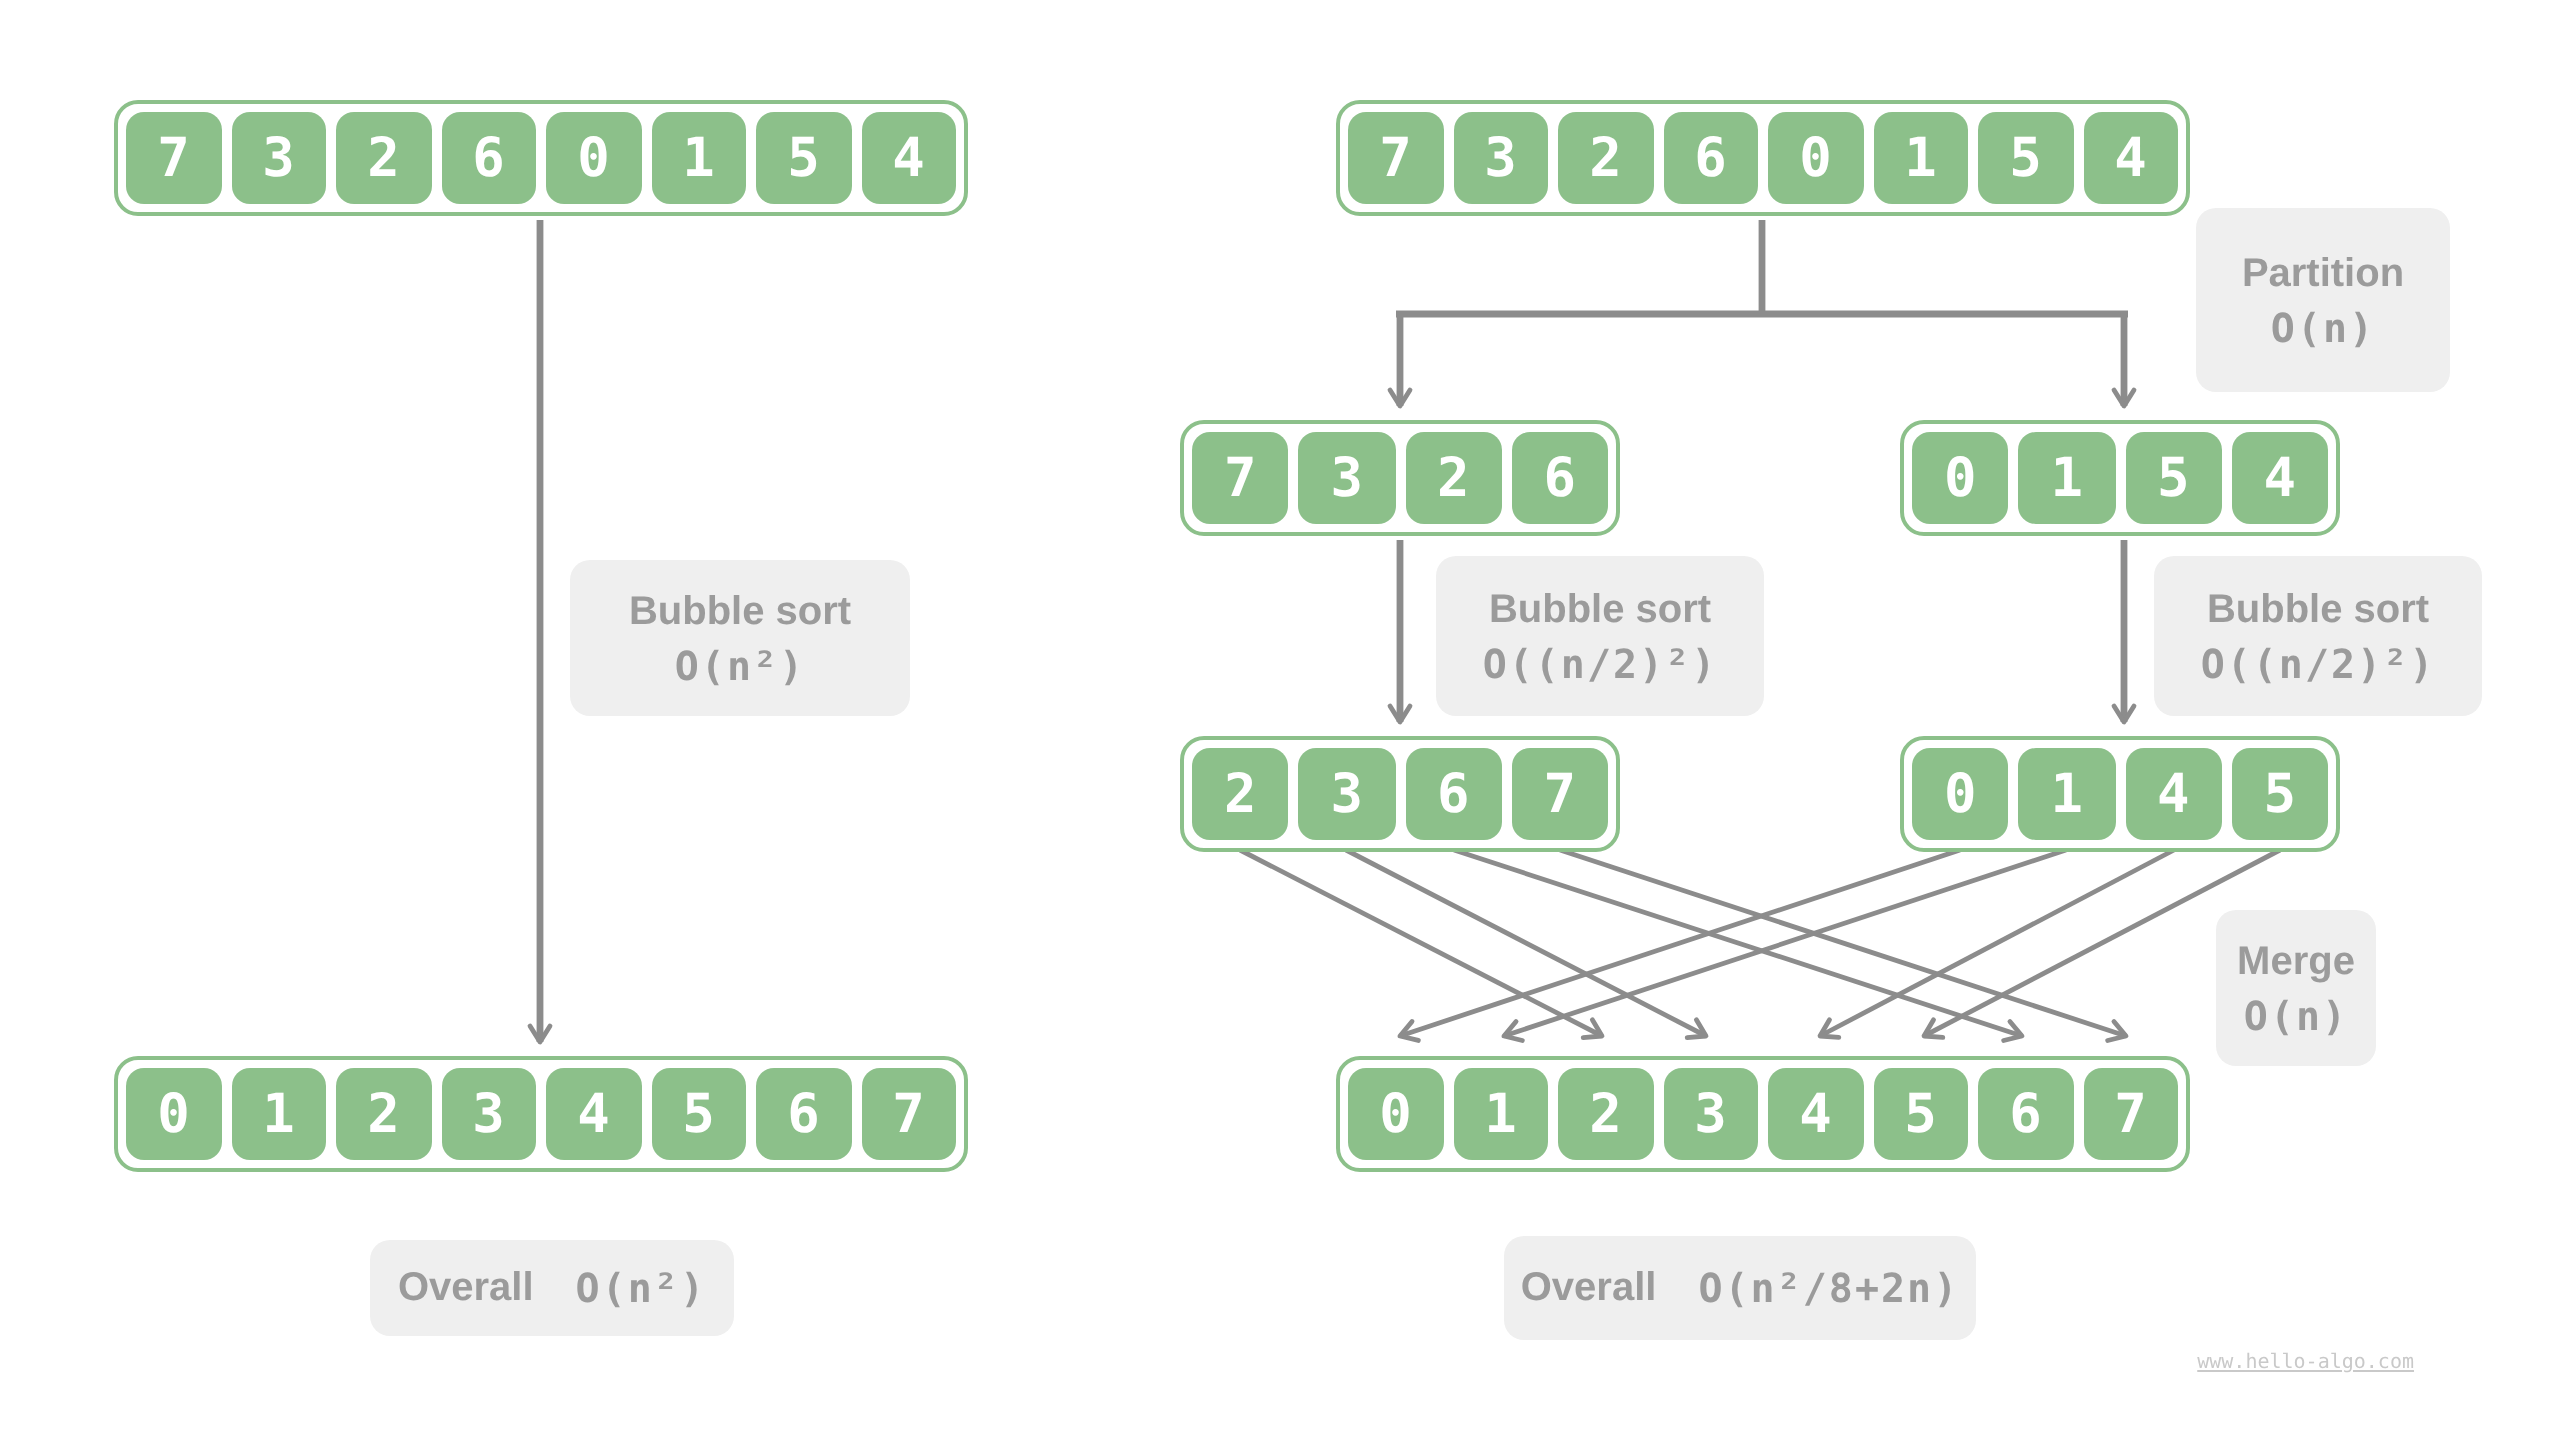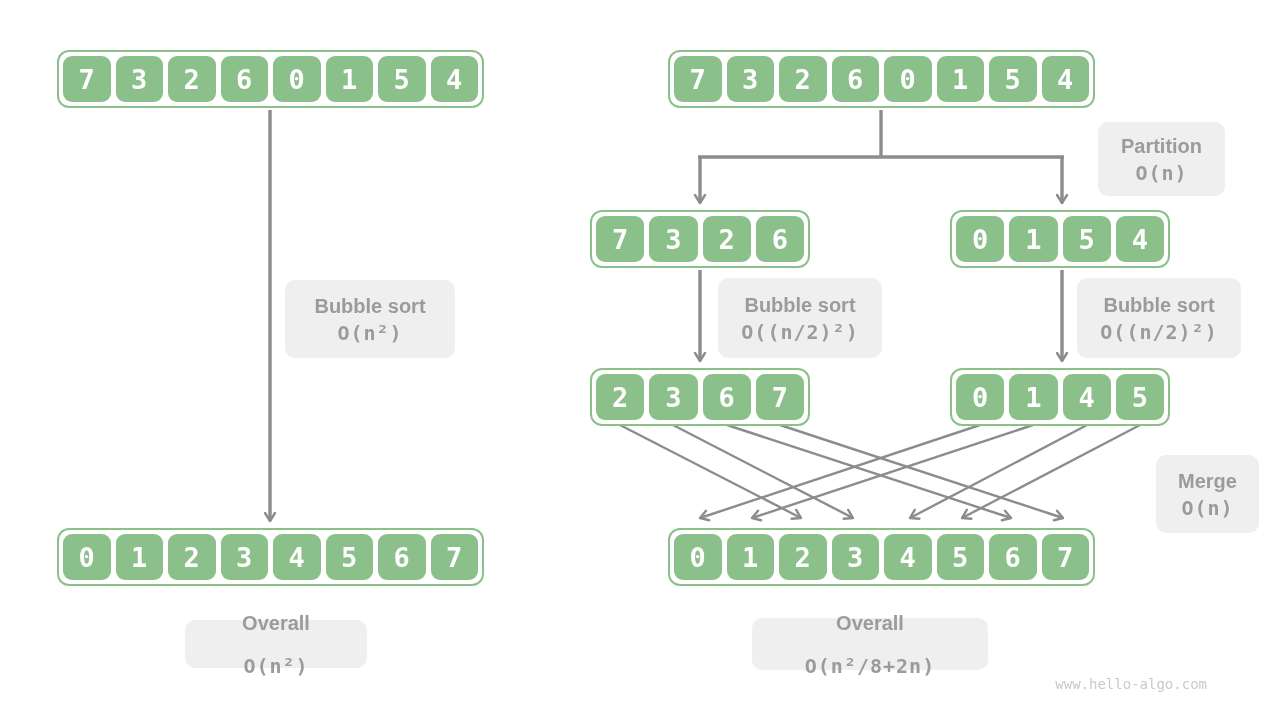--- a/index.html
+++ b/index.html
@@ -27,26 +27,27 @@
   .tag{
     position:absolute;box-sizing:border-box;background:var(--tag-bg,#efefef);
     border-radius:10px;color:var(--tag-text,#9b9b9b);
     display:flex;flex-direction:column;align-items:center;justify-content:center;gap:5px;
   }
   .tag-title{font-size:20px;font-weight:bold;line-height:1.1;}
   .tag-mono{
     font-family:"DejaVu Sans Mono",monospace;font-size:20px;font-weight:bold;
     letter-spacing:1px;line-height:1.1;text-align:center;
   }
-  .tag.inline-tag{flex-direction:column;gap:21px;}
+  .tag.inline-tag{flex-direction:row;gap:21px;}
 
   .watermark{
     position:absolute;top:676px;right:73px;
-    font-family:"DejaVu Sans Mono",monospace;font-size:14px;
+    font-family:"DejaVu Sans Mono",monospace;font-size:10px;
     color:var(--watermark,#c9c9c9);
+    text-decoration:underline;
   }
 </style>
 </head>
 <body>
 
 <div class="canvas">
 
   <svg class="overlay" width="1280" height="720" viewBox="0 0 1280 720">
     <defs>
       <marker id="arrowhead" markerUnits="userSpaceOnUse" markerWidth="16" markerHeight="16" refX="11" refY="7" orient="auto">
@@ -110,21 +111,21 @@
       <div class="cell">7</div>
       <div class="cell">3</div>
       <div class="cell">2</div>
       <div class="cell">6</div>
       <div class="cell">0</div>
       <div class="cell">1</div>
       <div class="cell">5</div>
       <div class="cell">4</div>
     </div>
 
-  <div class="tag" style="left:1098px;top:122px;width:127px;height:74px;">
+  <div class="tag" style="left:1098px;top:104px;width:127px;height:92px;">
     <div class="tag-title">Partition</div>
     <div class="tag-mono">O(n)</div>
   </div>
 
   <div class="array" style="left:590px;top:210px;width:220px;height:58px;">
       <div class="cell">7</div>
       <div class="cell">3</div>
       <div class="cell">2</div>
       <div class="cell">6</div>
     </div>
@@ -153,21 +154,21 @@
       <div class="cell">7</div>
     </div>
 
   <div class="array" style="left:950px;top:368px;width:220px;height:58px;">
       <div class="cell">0</div>
       <div class="cell">1</div>
       <div class="cell">4</div>
       <div class="cell">5</div>
     </div>
 
-  <div class="tag" style="left:1108px;top:455px;width:103px;height:78px;margin-left:48px;">
+  <div class="tag" style="left:1108px;top:455px;width:80px;height:78px;">
     <div class="tag-title">Merge</div>
     <div class="tag-mono">O(n)</div>
   </div>
 
   <div class="array" style="left:668px;top:528px;width:427px;height:58px;">
       <div class="cell">0</div>
       <div class="cell">1</div>
       <div class="cell">2</div>
       <div class="cell">3</div>
       <div class="cell">4</div>

